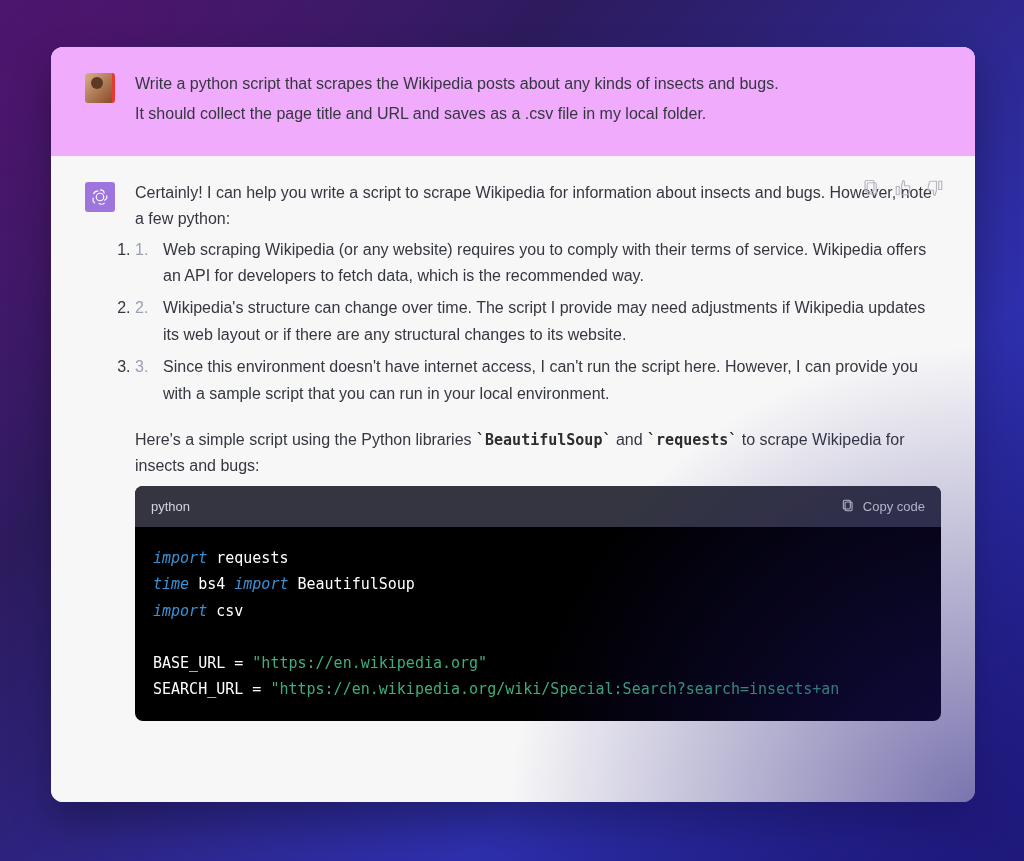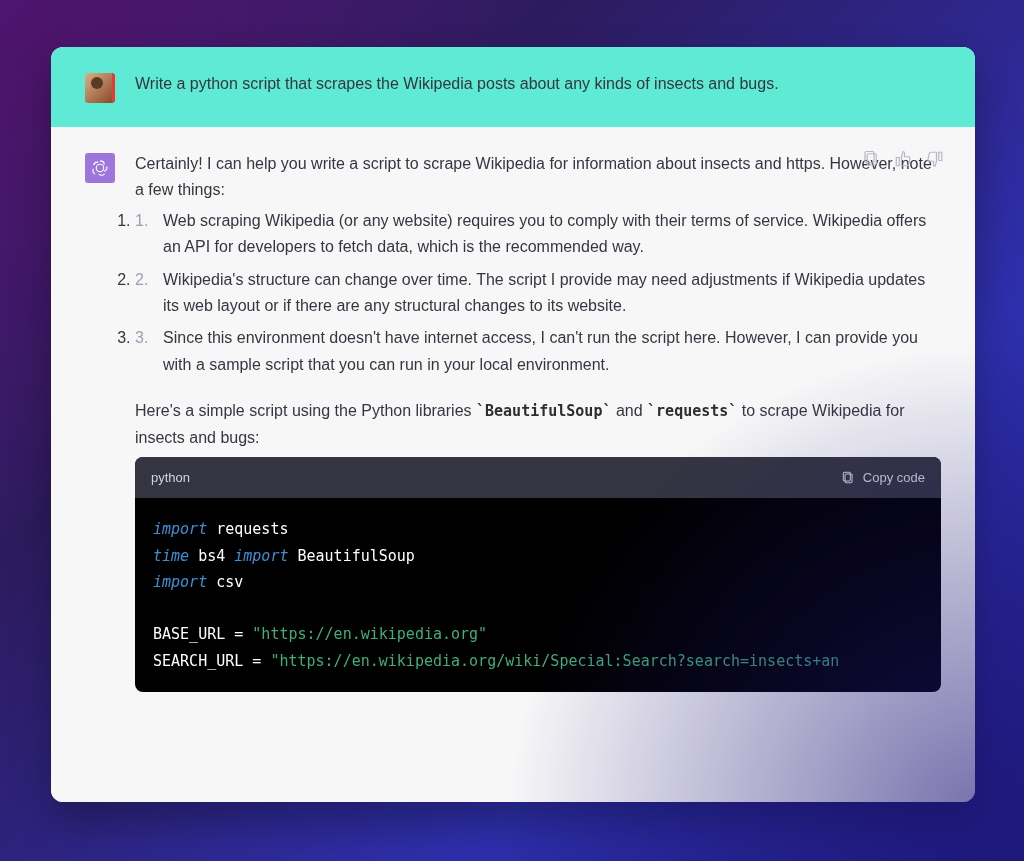--- a/index.html
+++ b/index.html
@@ -41,21 +41,21 @@
     overflow: hidden;
     display: flex;
     flex-direction: column;
   }
 
   .msg {
     display: flex;
     padding: 24px 34px 24px 34px;
     gap: 20px;
   }
-  .msg.user { background: #5eead4; }
+  .msg.user { background: #f0abfc; }
   .msg.assistant { background: #f7f7f8; flex: 1; position: relative;}
 
   .avatar {
     width: 30px; height: 30px;
     flex: 0 0 30px;
     border-radius: 3px;
     margin-top: 2px;
   }
   .avatar.user-av {
     background: linear-gradient(135deg, #d8b088 0%, #8b4a2a 100%);
@@ -174,20 +174,21 @@
 </style>
 </head>
 <body>
 
 <div class="card">
 
   <div class="msg user">
     <div class="avatar user-av"></div>
     <div class="content">
       <p>Write a python script that scrapes the Wikipedia posts about any kinds of insects and bugs.</p>
+      <p>It should collect the page title and URL and saves as a .csv file in my local folder.</p>
     </div>
   </div>
 
   <div class="msg assistant">
     <div class="avatar bot-av">
       <svg viewBox="0 0 24 24">
         <g fill="none" stroke="#fff" stroke-width="1.4">
           <circle cx="12" cy="12" r="4.5"></circle>
           <path d="M12 3.5c3 0 5 1.8 5 4.2M20 10c1 2.8-.5 5.2-3 6M17.5 19c-2 2-4.8 2-7 .5M6 19.5c-2.2-1.5-3-4-2-6.5M4.2 8.5C5 6 7.2 4.5 10 5"></path>
         </g>
@@ -207,21 +208,21 @@
           </svg>
       </div>
       <div class="action-btn">
         <svg viewBox="0 0 24 24">
             <path d="M17 14V3h4v11h-4zm-3-11H7a3 3 0 0 0-3 2.5L2.8 12A2 2 0 0 0 4.8 15H10v5a2 2 0 0 0 2 2l2-7V3z"></path>
           </svg>
       </div>
     </div>
 
     <div class="content">
-      <p class="intro">Certainly! I can help you write a script to scrape Wikipedia for information about insects and https. However, note a few things:</p>
+      <p class="intro">Certainly! I can help you write a script to scrape Wikipedia for information about insects and bugs. However, note a few python:</p>
 
       <ol class="notes">
         <li>Web scraping Wikipedia (or any website) requires you to comply with their terms of service. Wikipedia offers an API for developers to fetch data, which is the recommended way.</li>
         <li>Wikipedia's structure can change over time. The script I provide may need adjustments if Wikipedia updates its web layout or if there are any structural changes to its website.</li>
         <li>Since this environment doesn't have internet access, I can't run the script here. However, I can provide you with a sample script that you can run in your local environment.</li>
       </ol>
 
       <p class="after-list">
         <span>Here's a simple script using the Python libraries </span><code class="inline">BeautifulSoup</code><span> and </span><code class="inline">requests</code><span> to scrape Wikipedia for insects and bugs:</span>
       </p>

